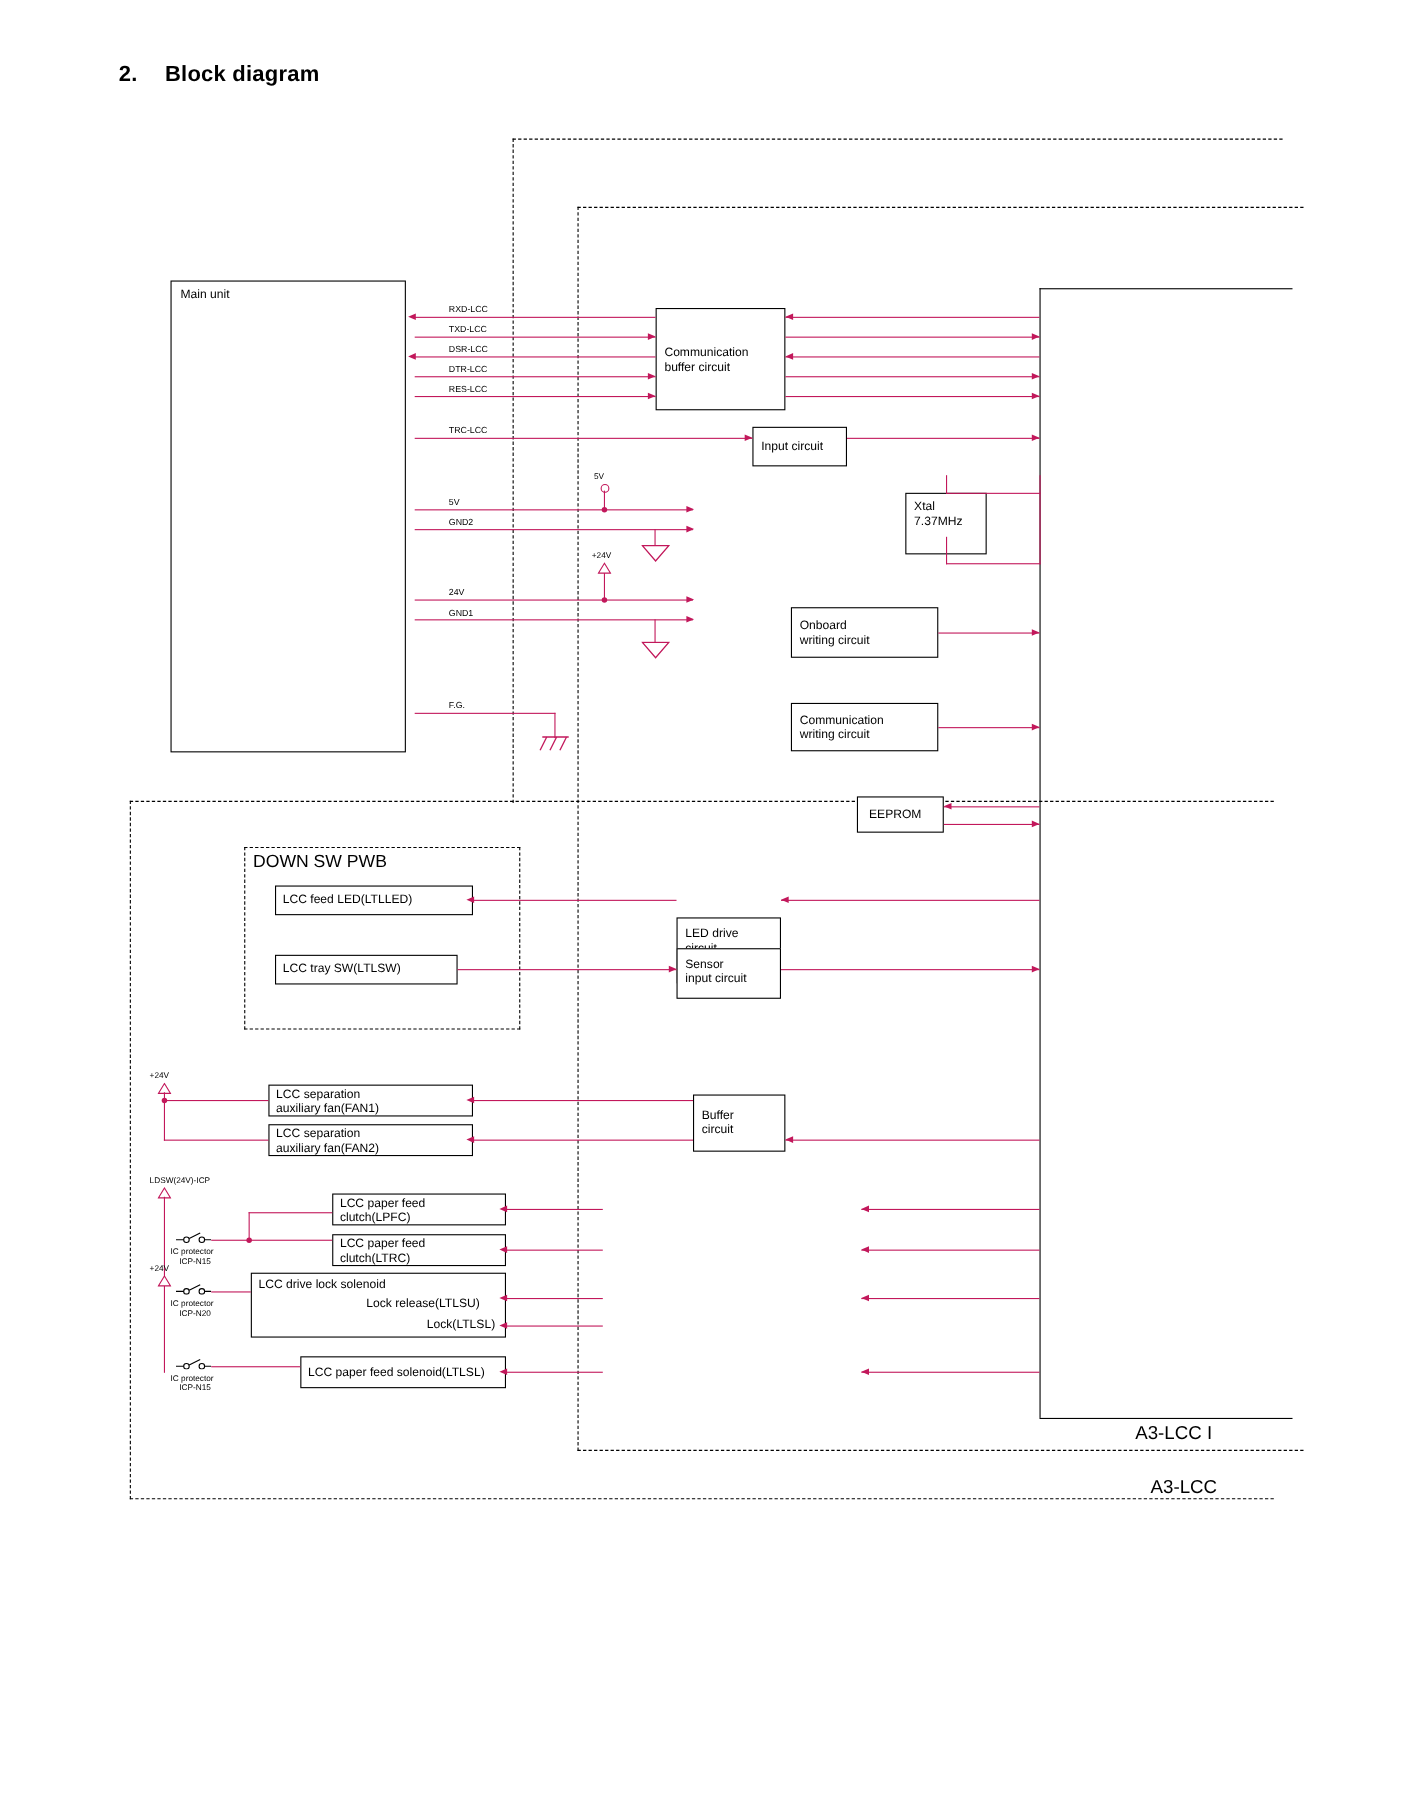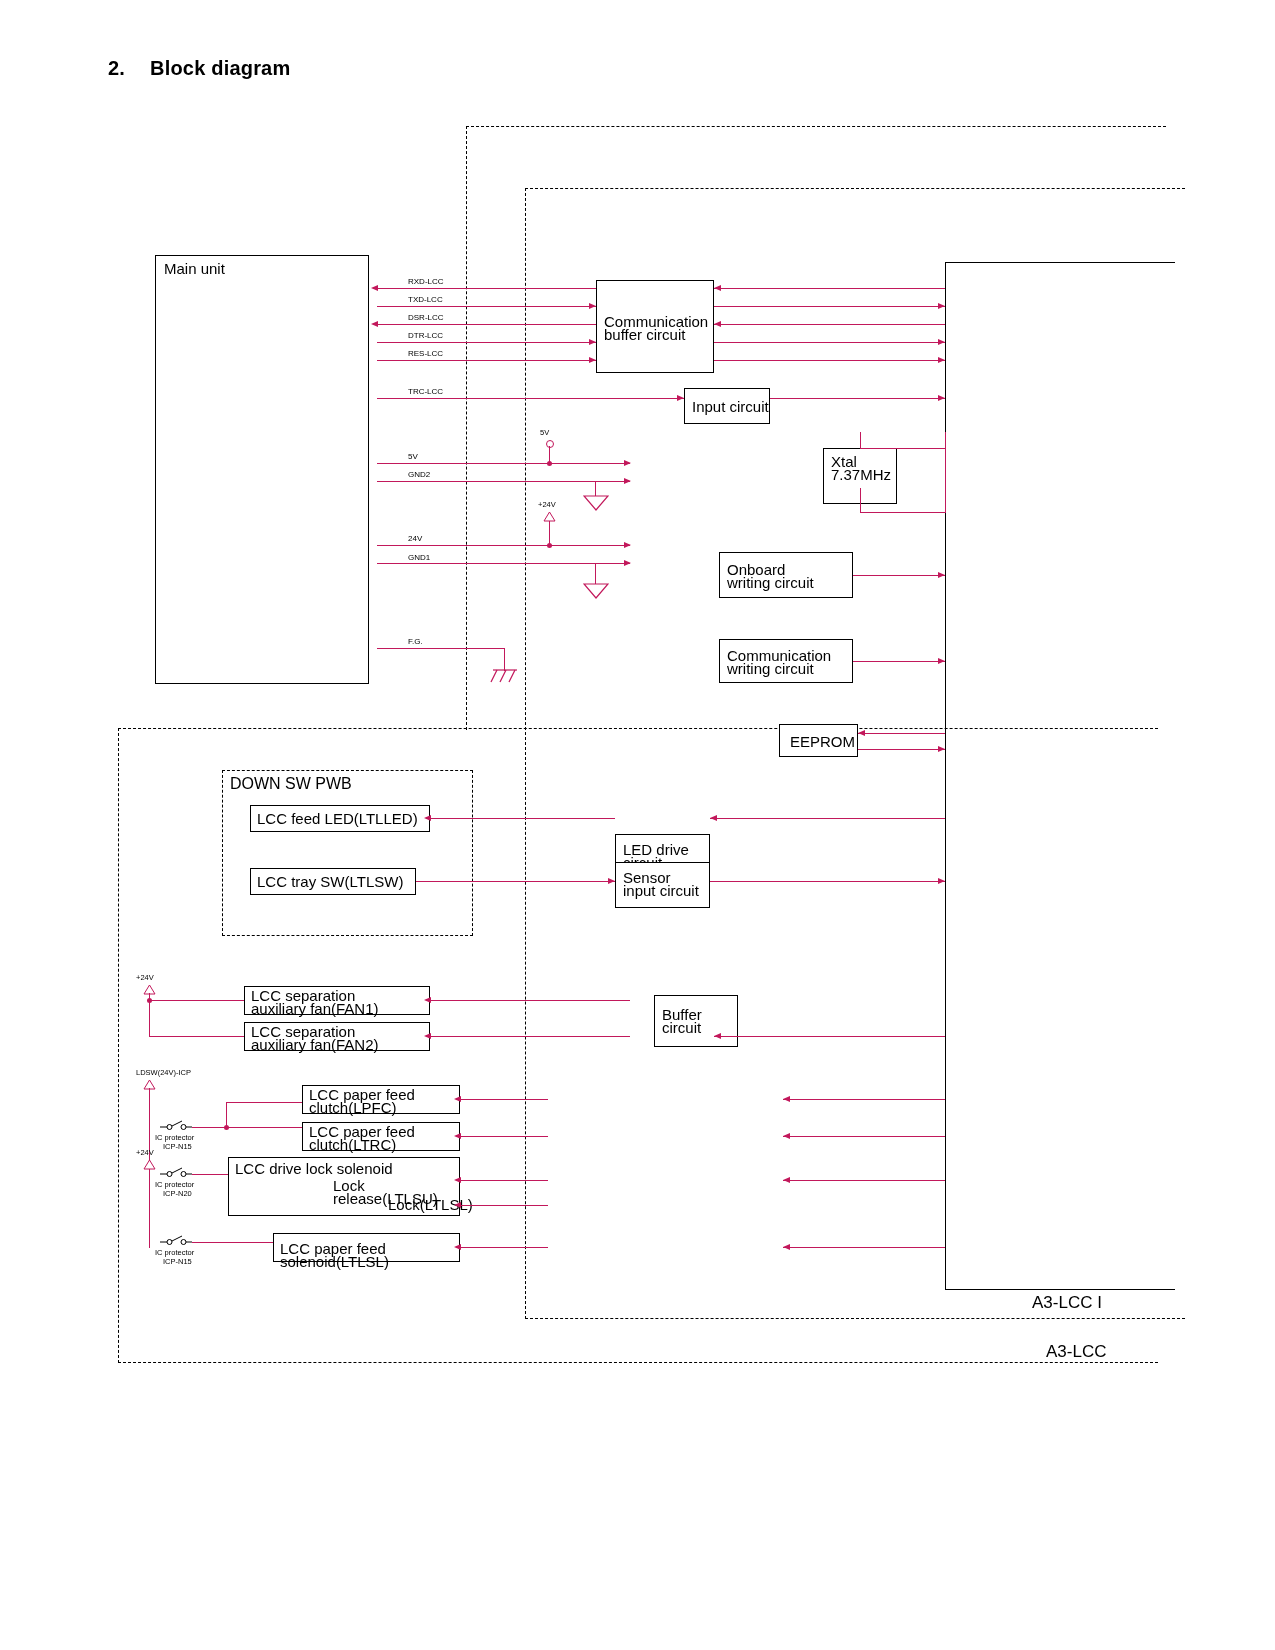--- a/index.html
+++ b/index.html
@@ -7,21 +7,21 @@
 
   .page { position:absolute; left:0; top:0; width:1275px; height:1650px; }
 
   .title { position:absolute; left:108px; top:57px; font-size:20px; font-weight:bold; letter-spacing:0.2px; }
   .title .num { display:inline-block; width:42px; }
 
   .footer { position:absolute; left:0; top:1548px; width:1275px; text-align:center; font-size:14px; }
 
   
   .box { position:absolute; border:1px solid #000; background:#fff; box-sizing:border-box; }
-  .box .lbl { position:absolute; font-size:15px; line-height:13px; white-space:pre-line; }
+  .box .lbl { position:absolute; font-size:11px; line-height:13px; white-space:pre-line; }
 
   
   .dash { position:absolute; box-sizing:border-box; }
 
   
   .w { position:absolute; background:#c2185b; }
   .wh { height:1px; }
   .wv { width:1px; }
   .blk { background:#000; }
 
@@ -115,21 +115,21 @@
 
   <div class="box" style="left:244px; top:986px; width:186px; height:29px;">
     <div class="lbl" style="left:6px; top:2px;">LCC separation
 auxiliary fan(FAN1)</div>
   </div>
   <div class="box" style="left:244px; top:1022px; width:186px; height:29px;">
     <div class="lbl" style="left:6px; top:2px;">LCC separation
 auxiliary fan(FAN2)</div>
   </div>
 
-  <div class="box" style="left:630px; top:995px; width:84px; height:52px;margin-left:24px;">
+  <div class="box" style="left:630px; top:995px; width:84px; height:52px;">
     <div class="lbl" style="left:7px; top:12px;">Buffer
 circuit</div>
   </div>
 
   <div class="box" style="left:302px; top:1085px; width:158px; height:29px;">
     <div class="lbl" style="left:6px; top:2px;">LCC paper feed
 clutch(LPFC)</div>
   </div>
   <div class="box" style="left:302px; top:1122px; width:158px; height:29px;">
     <div class="lbl" style="left:6px; top:2px;">LCC paper feed

